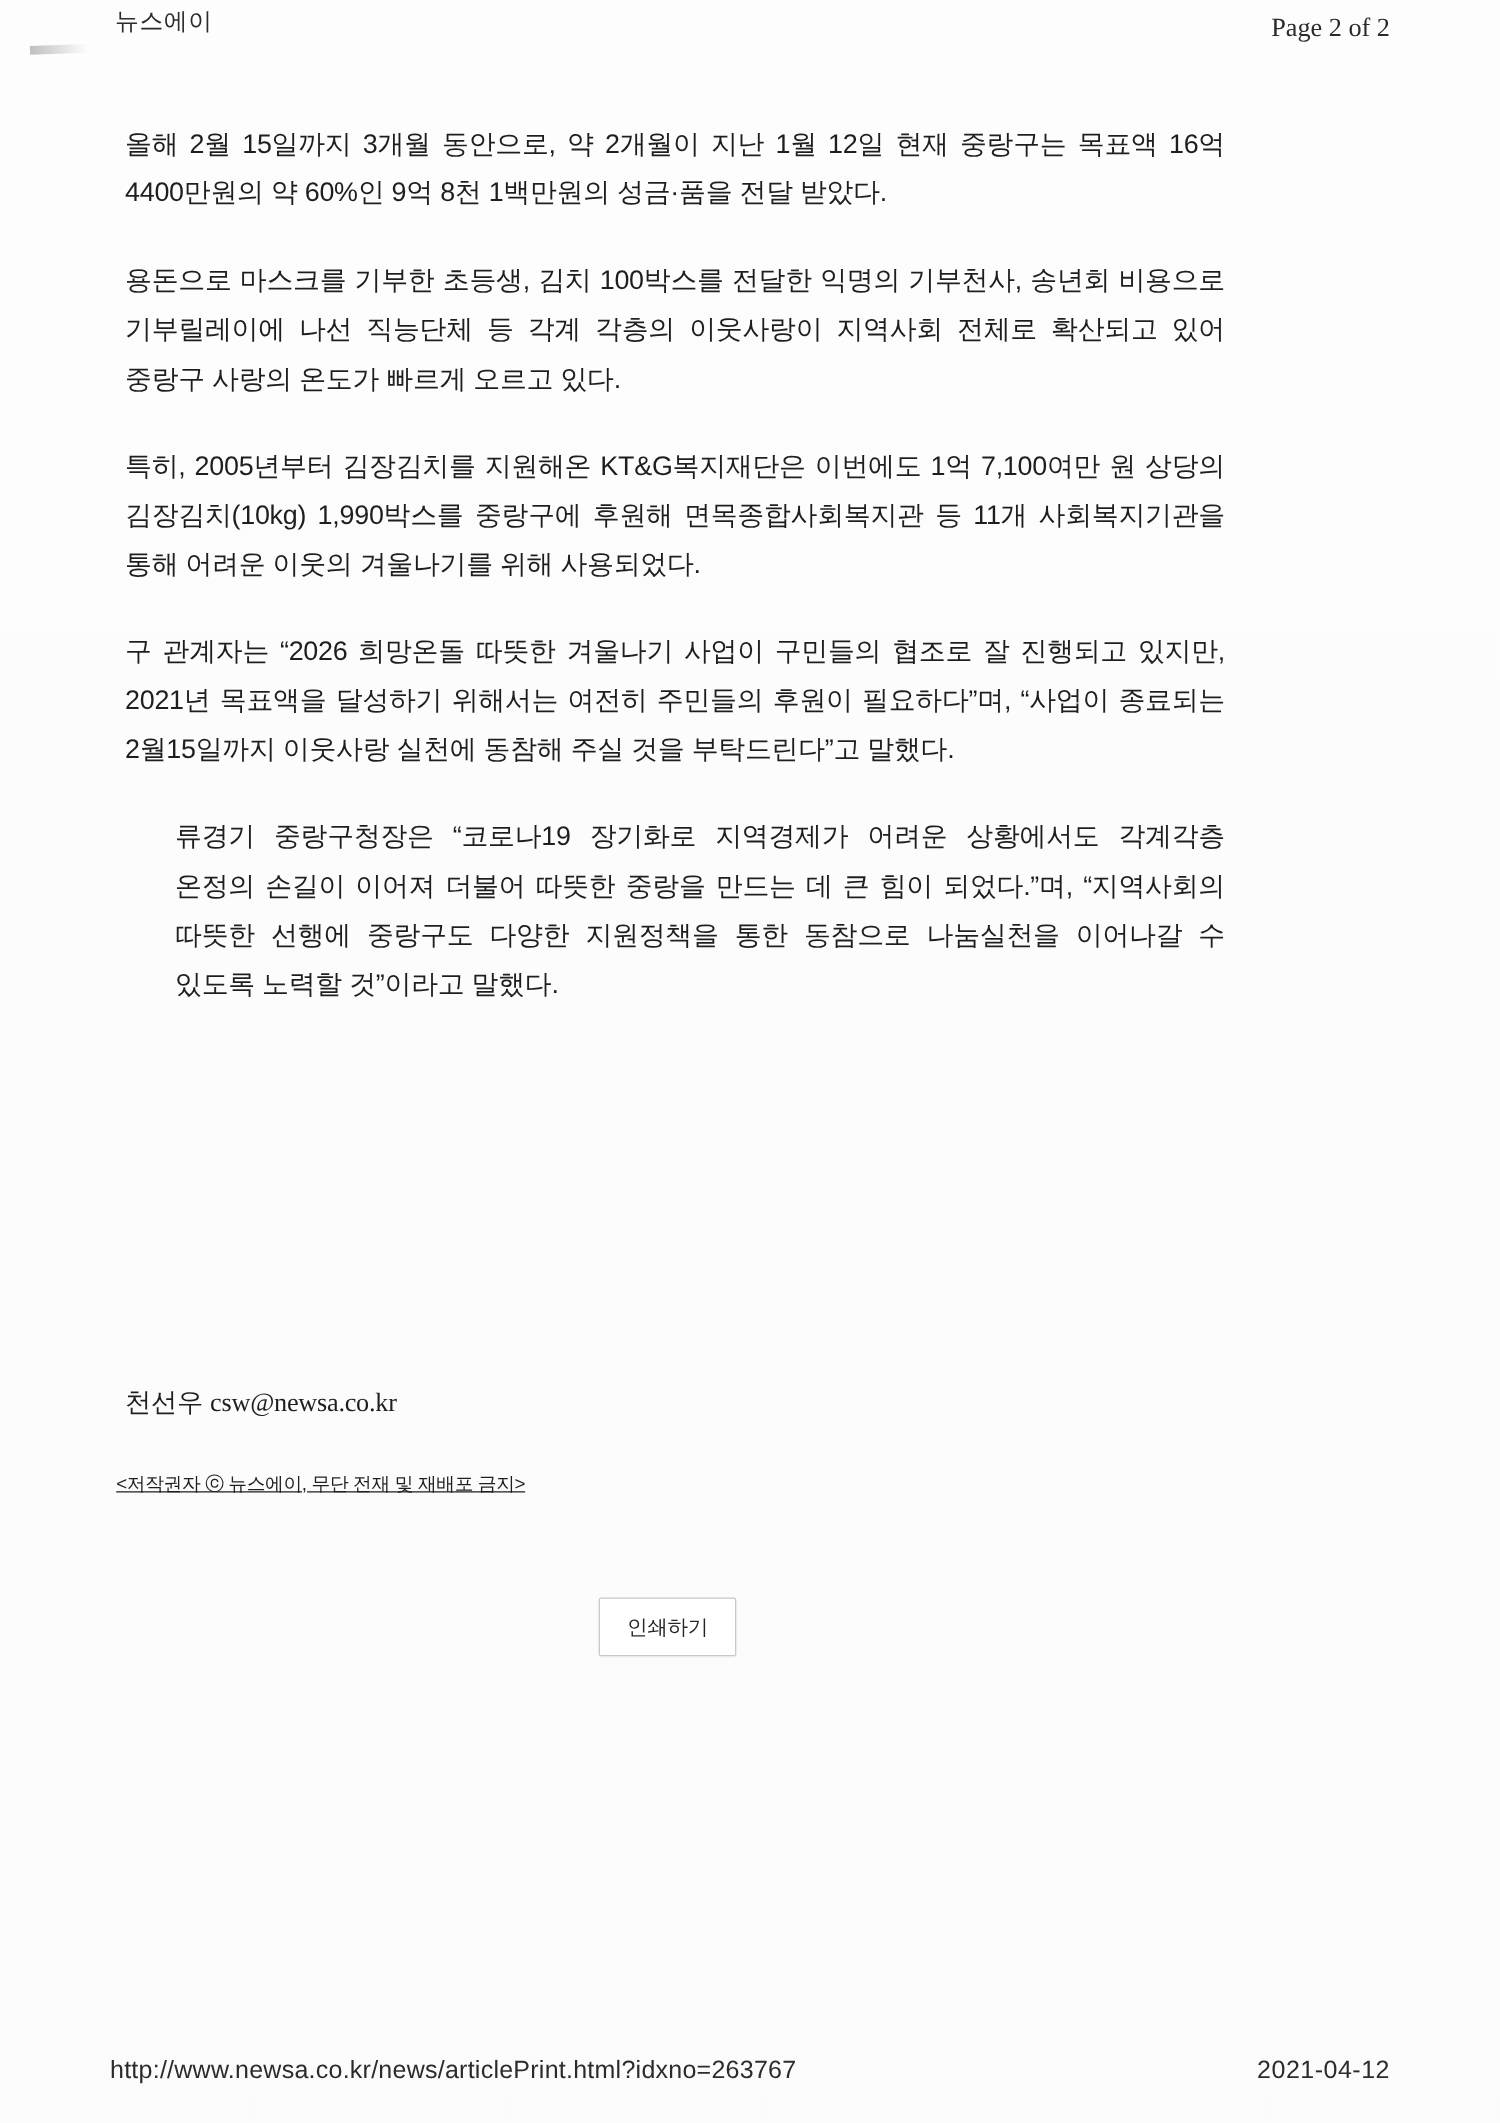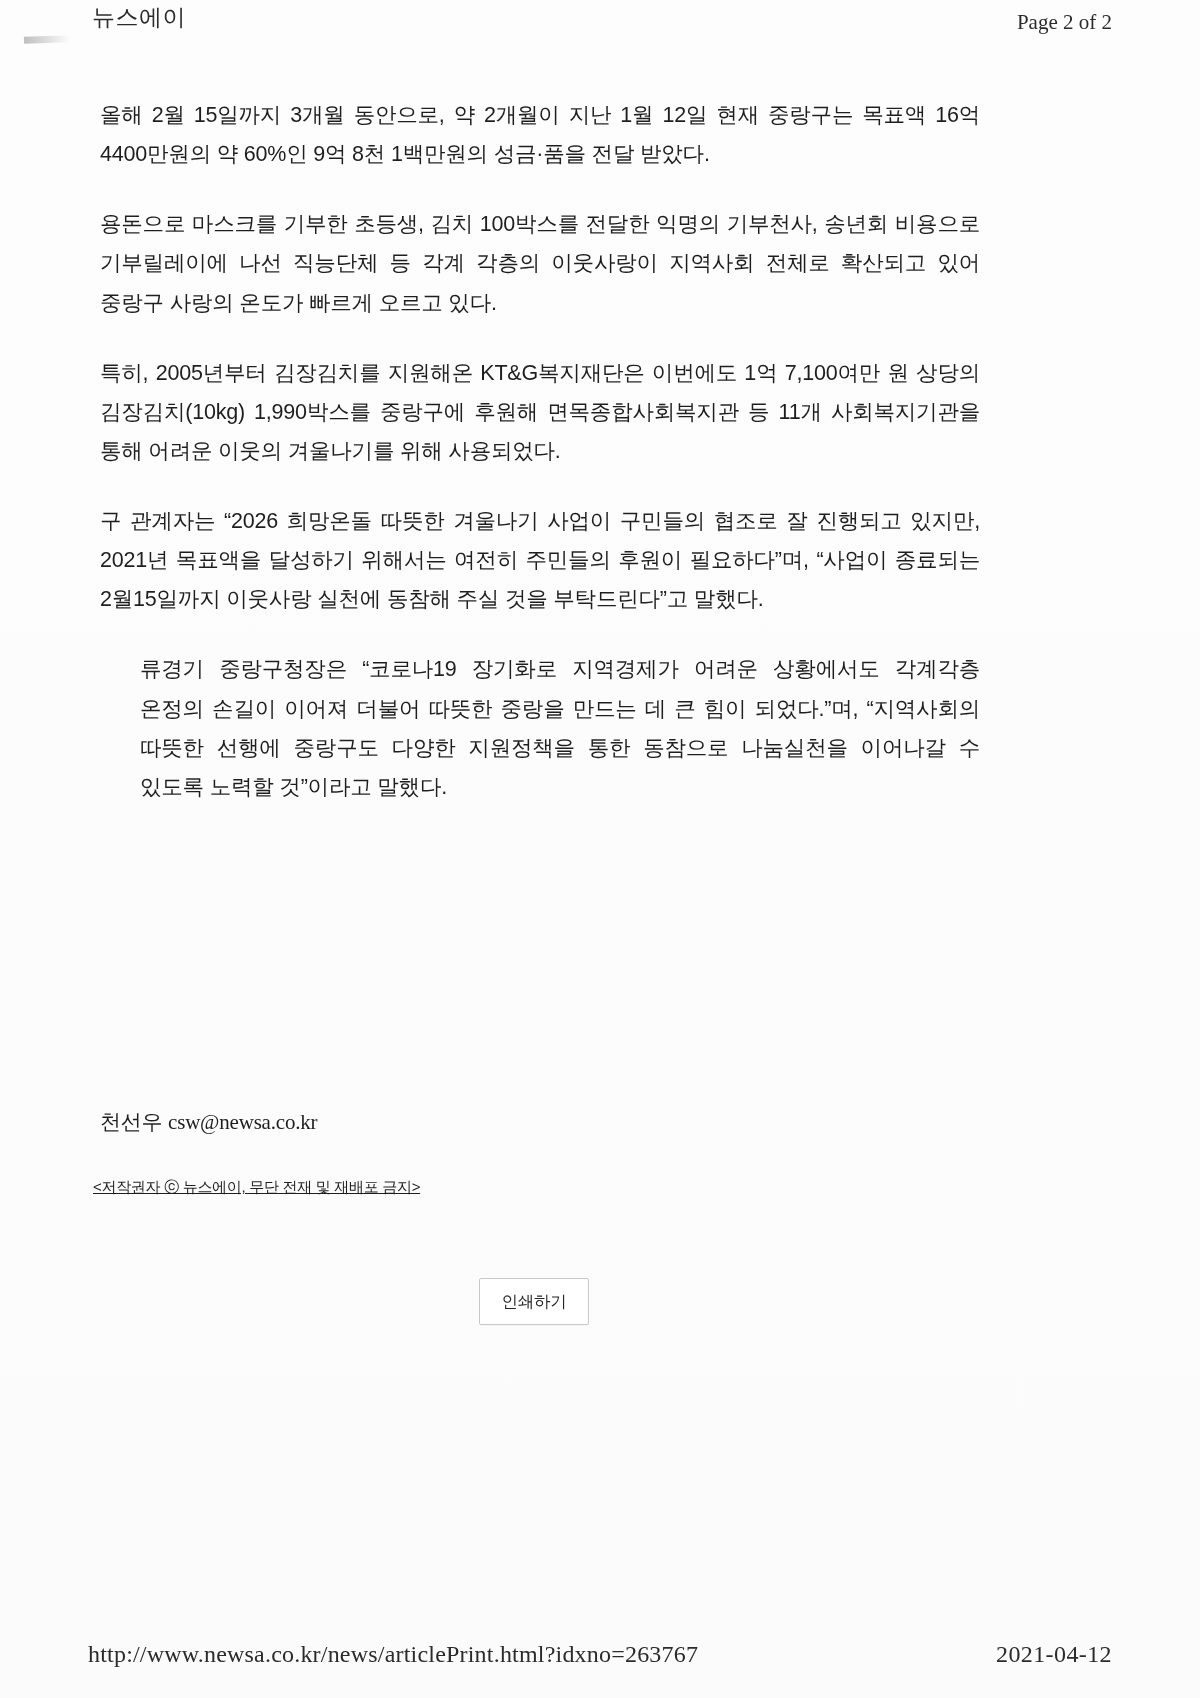--- a/index.html
+++ b/index.html
@@ -28,22 +28,22 @@
     position: absolute;
     top: 8px;
     left: 92px;
     right: 88px;
     height: 46px;
     display: flex;
     align-items: flex-start;
     justify-content: space-between;
   }
   .site-name {
-    font-family: Liberation Mono, monospace;
-    font-size: 23px;
+    font-family: Liberation Serif, serif;
+    font-size: 19px;
     letter-spacing: 0.5px;
     color: #2b2b2b;
     line-height: 1;
   }
   .page-count {
     font-family: "Liberation Serif", serif;
     font-size: 21px;
     color: #2b2b2b;
     line-height: 1;
     padding-top: 4px;
@@ -127,22 +127,22 @@
 
   
   .print-footer {
     position: absolute;
     bottom: 30px;
     left: 88px;
     right: 88px;
     display: flex;
     align-items: center;
     justify-content: space-between;
-    font-family: Liberation Serif, serif;
-    font-size: 24px;
+    font-family: Liberation Sans, sans-serif;
+    font-size: 20px;
     color: #2b2b2b;
   }
   .footer-url { letter-spacing: 0.2px; }
   .footer-date { letter-spacing: 0.4px; }
 </style>
 </head>
 <body>
 
 <div class="page">
 

